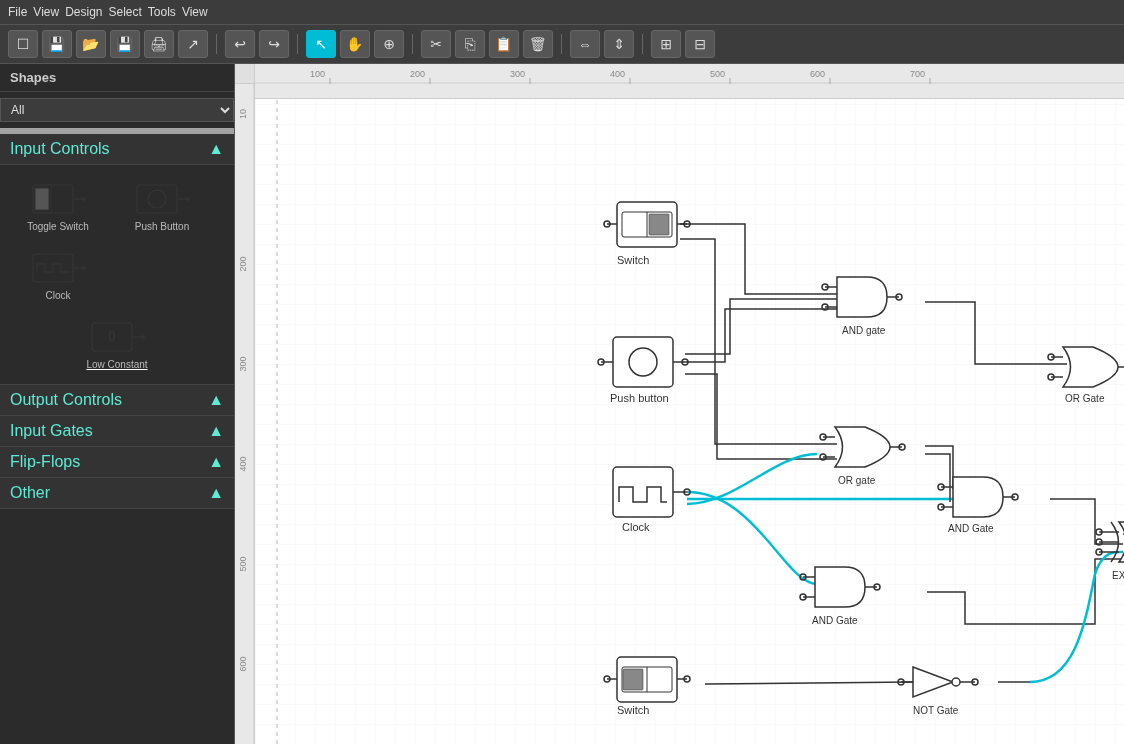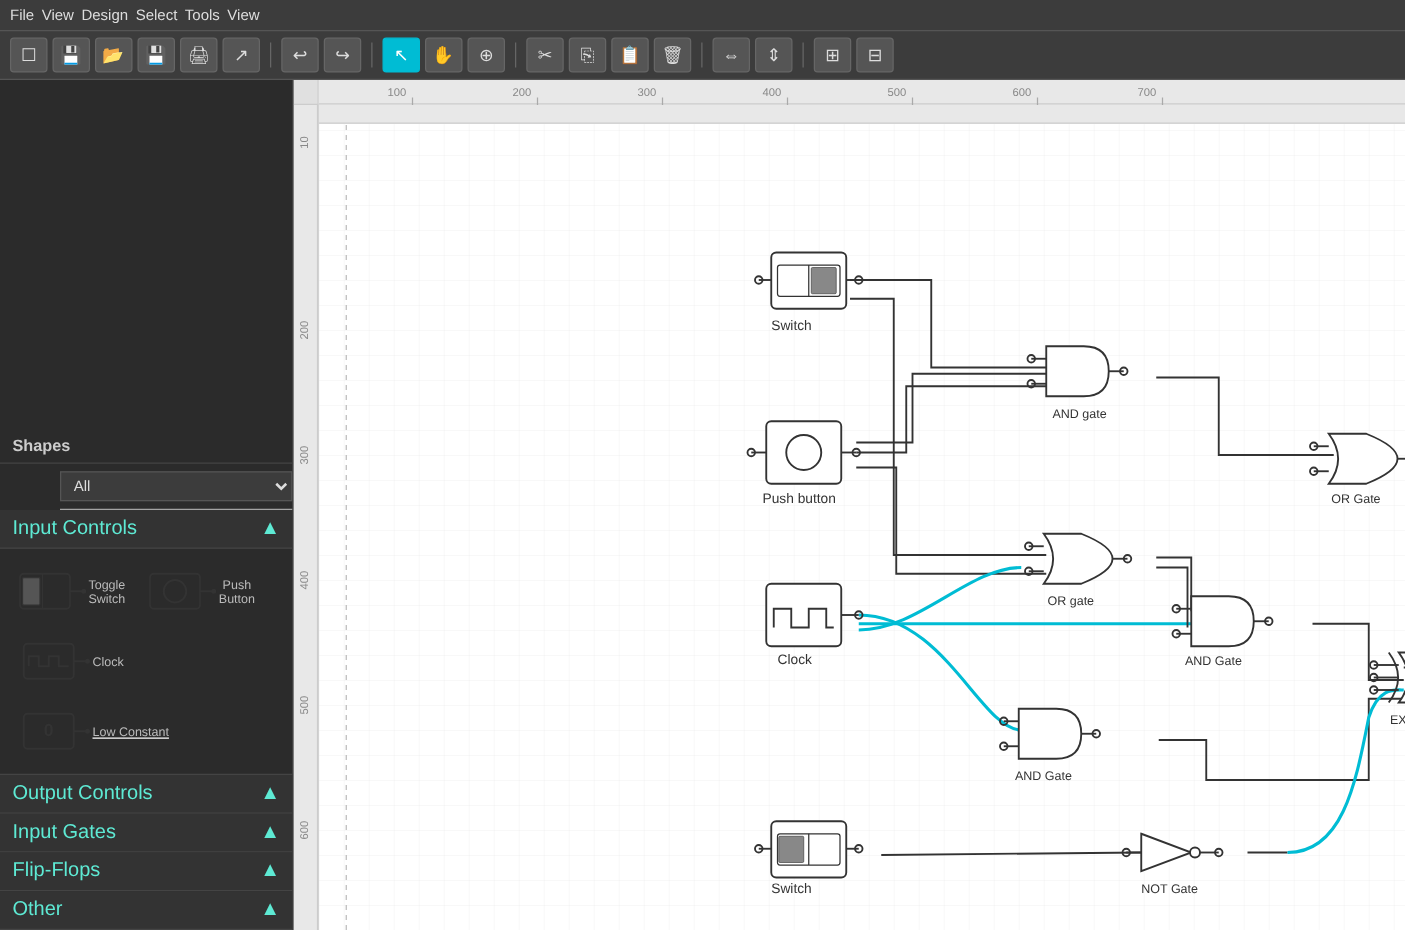--- a/index.html
+++ b/index.html
@@ -12,29 +12,29 @@
     
     #toolbar { display: flex; background: #3c3c3c; border-top: 1px solid #555; border-bottom: 1px solid #555; padding: 4px 8px; gap: 4px; height: 40px; align-items: center; }
     .tb-btn { width: 30px; height: 28px; background: #555; border: 1px solid #666; border-radius: 3px; display: flex; align-items: center; justify-content: center; cursor: pointer; color: #ddd; font-size: 14px; }
     .tb-btn.active { background: #00bcd4; color: #fff; border-color: #00bcd4; }
     .tb-separator { width: 1px; height: 20px; background: #666; margin: 0 4px; }
 
     
     #main { display: flex; flex: 1; overflow: hidden; }
 
     
-    #sidebar { width: 235px; background: #2b2b2b; border-right: 1px solid #555; display: flex; flex-direction: column; overflow-y: auto; justify-content: flex-end; }
+    #sidebar { width: 235px; background: #2b2b2b; border-right: 1px solid #555; display: flex; flex-direction: column; overflow-y: auto; }
     #shapes-header { padding: 6px 10px; font-size: 13px; font-weight: bold; color: #ccc; display: flex; justify-content: space-between; align-items: center; border-bottom: 1px solid #444; }
-    #shapes-filter { display: flex; align-items: center; padding: 6px 0; border-bottom: 1px solid #a3a3a3; margin-left: 48px; }
+    #shapes-filter { display: flex; align-items: center; padding: 6px 0; border-bottom: 6px solid #a3a3a3; }
     #shapes-filter select { width: 100%; background: #3c3c3c; border: 1px solid #555; color: #ddd; padding: 3px 6px; font-size: 12px; }
 
     .section-header { display: flex; justify-content: space-between; align-items: center; padding: 6px 10px; background: #333; border-bottom: 1px solid #444; cursor: pointer; font-size: 16px; color: #5eead4; }
     .section-content { display: flex; flex-wrap: wrap; padding: 8px; gap: 4px; border-bottom: 1px solid #444; }
 
-    .shape-item { display: flex; flex-direction: row; align-items: center; width: 100px; padding: 6px; cursor: grab; border-radius: 3px; }
+    .shape-item { display: flex; flex-direction: column; align-items: center; width: 100px; padding: 6px; cursor: grab; border-radius: 3px; }
     .shape-icon { width: 60px; height: 40px; display: flex; align-items: center; justify-content: center; }
     .shape-label { font-size: 10px; color: #bbb; text-align: center; margin-top: 2px; }
 
     
     #canvas-container { flex: 1; display: flex; flex-direction: column; overflow: hidden; position: relative; background: #fff; }
 
     
     #canvas-svg { width: 100%; height: 100%; }
 
     

